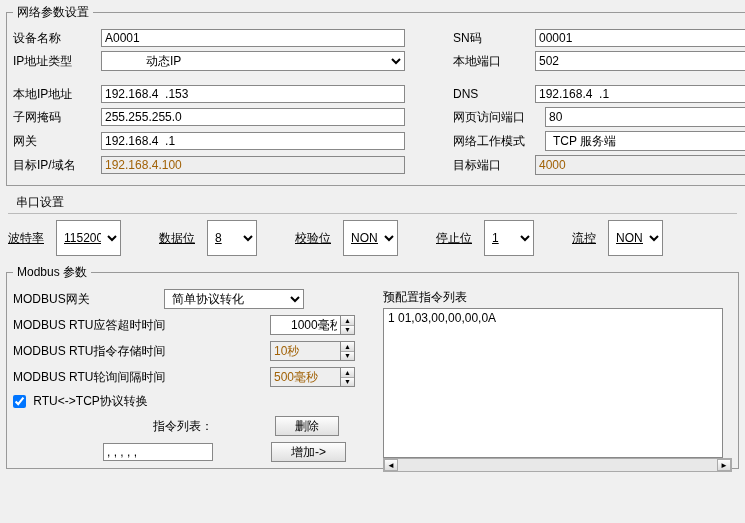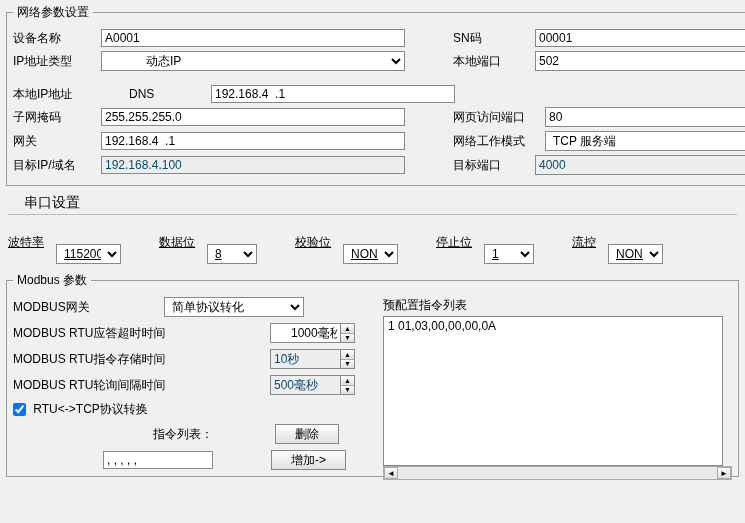--- a/index.html
+++ b/index.html
@@ -45,21 +45,21 @@
   background: #fff;
   font-size: 12px;
   padding: 1px 3px;
   font-family: inherit;
 }
 input.wide { width: 304px; height: 18px; }
 input.mid { width: 244px; height: 18px; }
 select.wide { width: 304px; height: 20px; padding-left: 40px; }
 input:disabled, input.disabled {
   background: #eee;
-  color: #0c4a6e;
+  color: #a16207;
 }
 .spinner-wrap {
   display: flex;
   align-items: stretch;
   height: 20px;
 }
 .spinner-wrap input {
   height: 100%;
   border-right: none;
 }
@@ -85,26 +85,25 @@
   align-items: center;
   gap: 10px;
   margin: 4px 8px;
   text-decoration: underline;
 }
 .serial-row .slabel {
   font-size: 12px;
   margin-right: 2px;
 }
 .serial-row select {
-  height: 20px;
-  margin-top: 23px;
+  height: 36px;
 }
 .section-title {
-  font-size: 14px;
-  margin: 8px 8px 2px 24px;
+  font-size: 12px;
+  margin: 8px 8px 2px 16px;
 }
 .hr {
   border: none;
   border-top: 1px solid #bbb;
   margin: 2px 8px 6px 8px;
 }
 .modbus-left {
   width: 360px;
 }
 .mrow {
@@ -213,20 +212,21 @@
           <span>▲</span>
           <span>▼</span>
         </div>
     </div>
   </div>
 
   <div style="height:10px"></div>
 
   <div class="row">
     <div class="label">本地IP地址</div>
+    <input class="wide" type="text" value="192.168.4  .153" style="">
     <div style="width:8px"></div>
     <div class="label2">DNS</div>
     <input class="mid" type="text" value="192.168.4  .1" style="">
   </div>
 
   <div class="row">
     <div class="label">子网掩码</div>
     <input class="wide" type="text" value="255.255.255.0" style="">
     <div style="width:8px"></div>
     <div class="label2" style="width:72px">网页访问端口</div>

